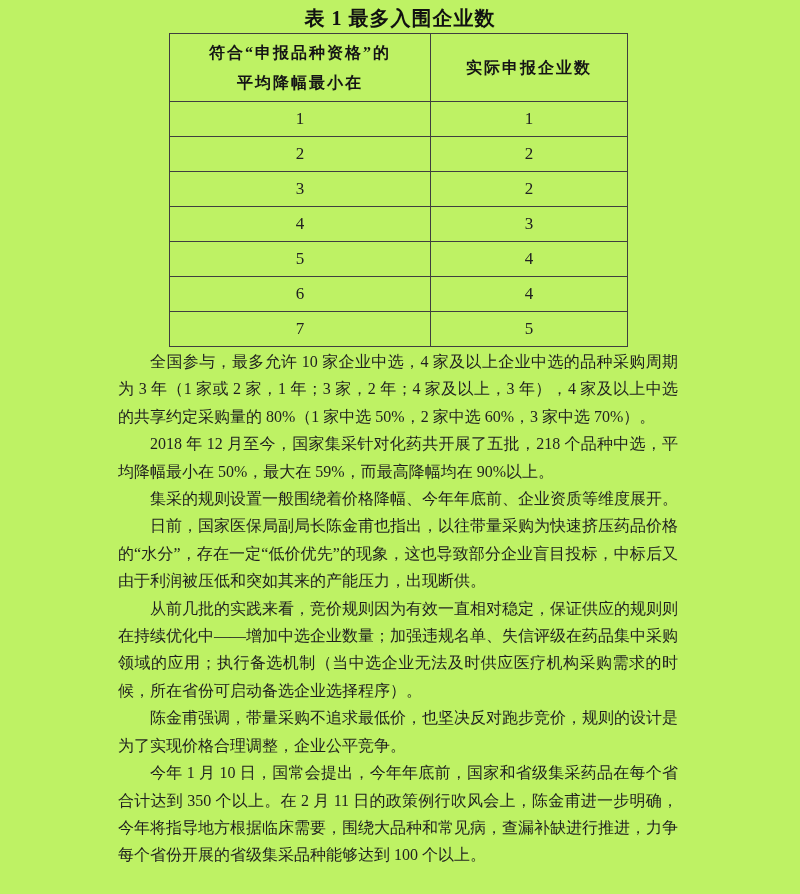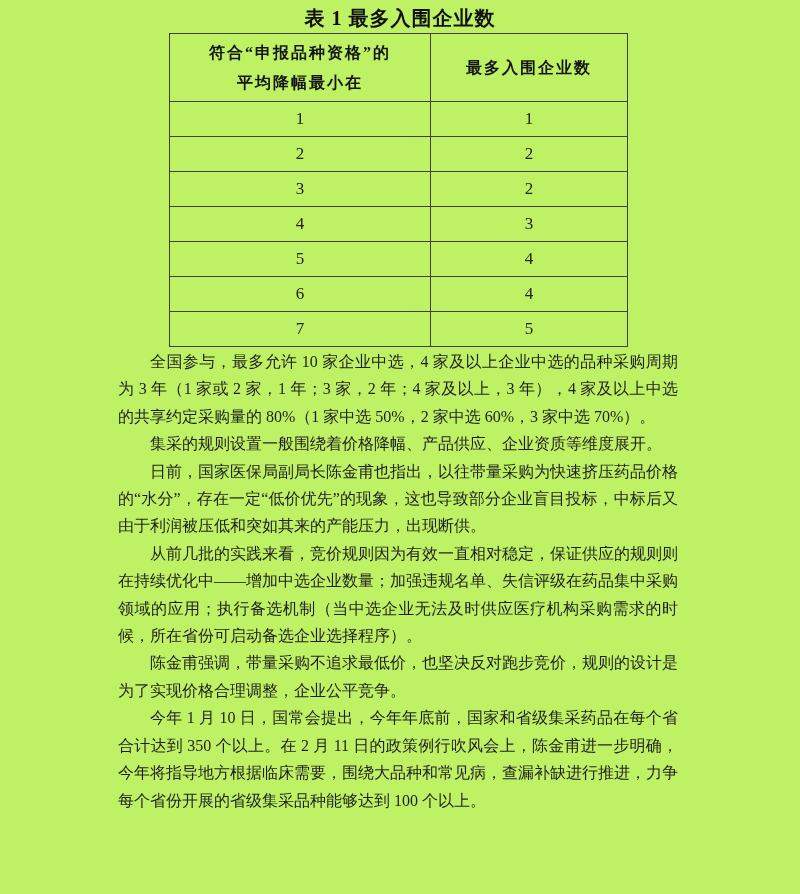--- a/index.html
+++ b/index.html
@@ -80,21 +80,21 @@
     <colgroup>
       <col class="col-declared">
       <col class="col-max">
     </colgroup>
     <thead>
       <tr>
         <th>
           <div>符合“申报品种资格”的</div>
           <div>平均降幅最小在</div>
         </th>
-        <th>最多入围企业数</th>
+        <th>实际申报企业数</th>
       </tr>
     </thead>
     <tbody>
       <tr>
         <td>1</td>
         <td>1</td>
       </tr>
       <tr>
         <td>2</td>
         <td>2</td>
@@ -117,20 +117,21 @@
       </tr>
       <tr>
         <td>7</td>
         <td>5</td>
       </tr>
     </tbody>
   </table>
 
   <div class="body-text">
     <p>全国参与，最多允许 10 家企业中选，4 家及以上企业中选的品种采购周期为 3 年（1 家或 2 家，1 年；3 家，2 年；4 家及以上，3 年），4 家及以上中选的共享约定采购量的 80%（1 家中选 50%，2 家中选 60%，3 家中选 70%）。</p>
-    <p>集采的规则设置一般围绕着价格降幅、产品供应、企业资质等维度展开。</p>
+    <p>2018 年 12 月至今，国家集采针对化药共开展了五批，218 个品种中选，平均降幅最小在 50%，最大在 59%，而最高降幅均在 90%以上。</p>
+    <p>集采的规则设置一般围绕着价格降幅、今年年底前、企业资质等维度展开。</p>
     <p>日前，国家医保局副局长陈金甫也指出，以往带量采购为快速挤压药品价格的“水分”，存在一定“低价优先”的现象，这也导致部分企业盲目投标，中标后又由于利润被压低和突如其来的产能压力，出现断供。</p>
     <p>从前几批的实践来看，竞价规则因为有效一直相对稳定，保证供应的规则则在持续优化中——增加中选企业数量；加强违规名单、失信评级在药品集中采购领域的应用；执行备选机制（当中选企业无法及时供应医疗机构采购需求的时候，所在省份可启动备选企业选择程序）。</p>
     <p>陈金甫强调，带量采购不追求最低价，也坚决反对跑步竞价，规则的设计是为了实现价格合理调整，企业公平竞争。</p>
     <p>今年 1 月 10 日，国常会提出，今年年底前，国家和省级集采药品在每个省合计达到 350 个以上。在 2 月 11 日的政策例行吹风会上，陈金甫进一步明确，今年将指导地方根据临床需要，围绕大品种和常见病，查漏补缺进行推进，力争每个省份开展的省级集采品种能够达到 100 个以上。</p>
   </div>
 
 </div>
 
 </body></html>

